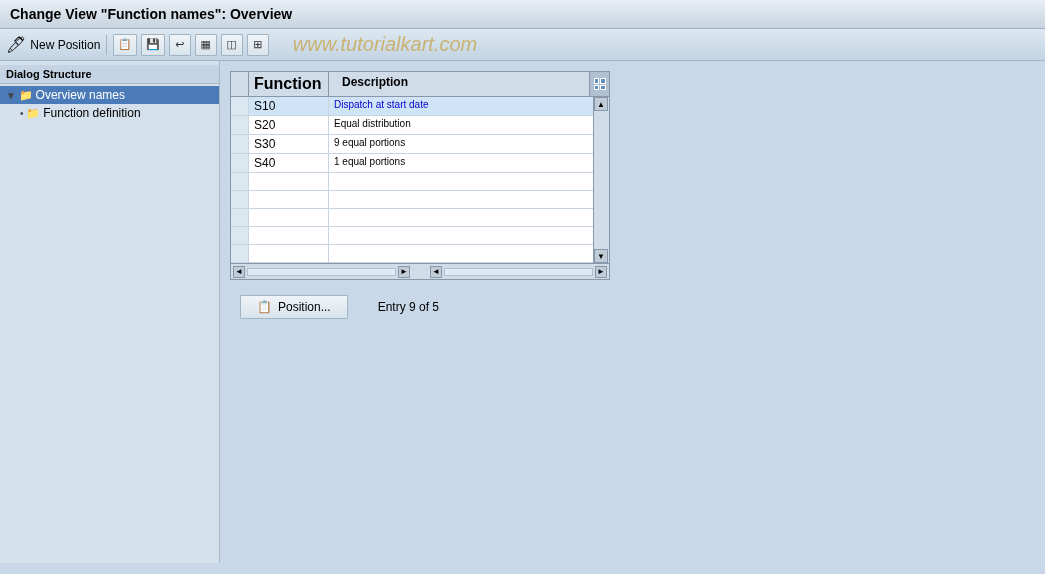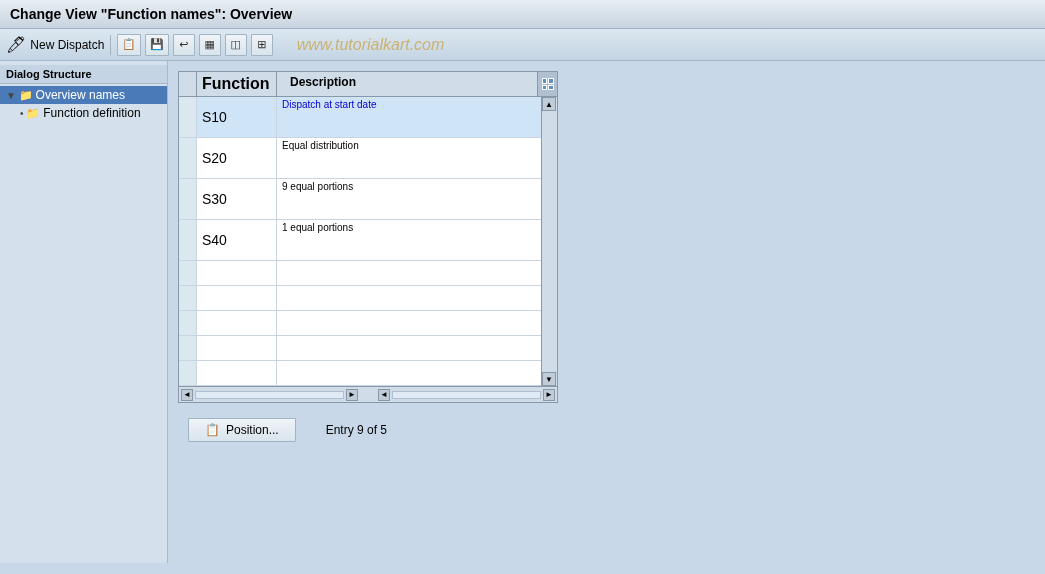--- a/index.html
+++ b/index.html
@@ -50,35 +50,35 @@
     .toolbar-new-entries {
       display: flex;
       align-items: center;
       gap: 4px;
       font-size: 12px;
       color: #000;
       cursor: pointer;
     }
     .watermark {
       margin-left: 20px;
-      font-size: 16px;
+      font-size: 20px;
       color: #c8a040;
       font-style: italic;
       opacity: 0.7;
     }
 
     
     .main-content {
       display: flex;
       height: calc(574px - 72px);
     }
 
     
     .sidebar {
-      width: 168px;
+      width: 220px;
       background: #d4e0ec;
       border-right: 1px solid #a8b8c8;
       padding: 4px 0;
       flex-shrink: 0;
     }
     .sidebar-title {
       font-weight: bold;
       padding: 3px 6px;
       font-size: 11px;
       color: #000;
@@ -158,22 +158,22 @@
       width: 18px;
       border-right: 1px solid #c8d4e0;
       background: #dce8f0;
       display: flex;
       align-items: center;
       justify-content: center;
       font-size: 10px;
     }
     .td-function {
       width: 80px;
-      padding: 12px 5px;
-      font-size: 14px;
+      padding: 2px 5px;
+      font-size: 12px;
       border-right: 1px solid #c8d4e0;
     }
     .td-description {
       flex: 1;
       padding: 2px 5px;
       font-size: 10px;
     }
     .td-description.highlighted { color: #0000cc; }
     .scroll-btn {
       width: 14px;
@@ -249,21 +249,21 @@
 </head>
 <body>
 
 <div class="title-bar">
   <span>Change View "Function names": Overview</span>
 </div>
 
 <div class="toolbar">
   <div class="toolbar-new-entries">
     <span style="font-size:16px;">🖊</span>
-    <span>New Dispatch</span>
+    <span>New Position</span>
   </div>
   <div class="toolbar-separator"></div>
   <button class="toolbar-btn" title="Copy">
     <span>📋</span>
   </button>
   <button class="toolbar-btn" title="Save">
     <span>💾</span>
   </button>
   <button class="toolbar-btn" title="Undo">
     <span>↩</span>

